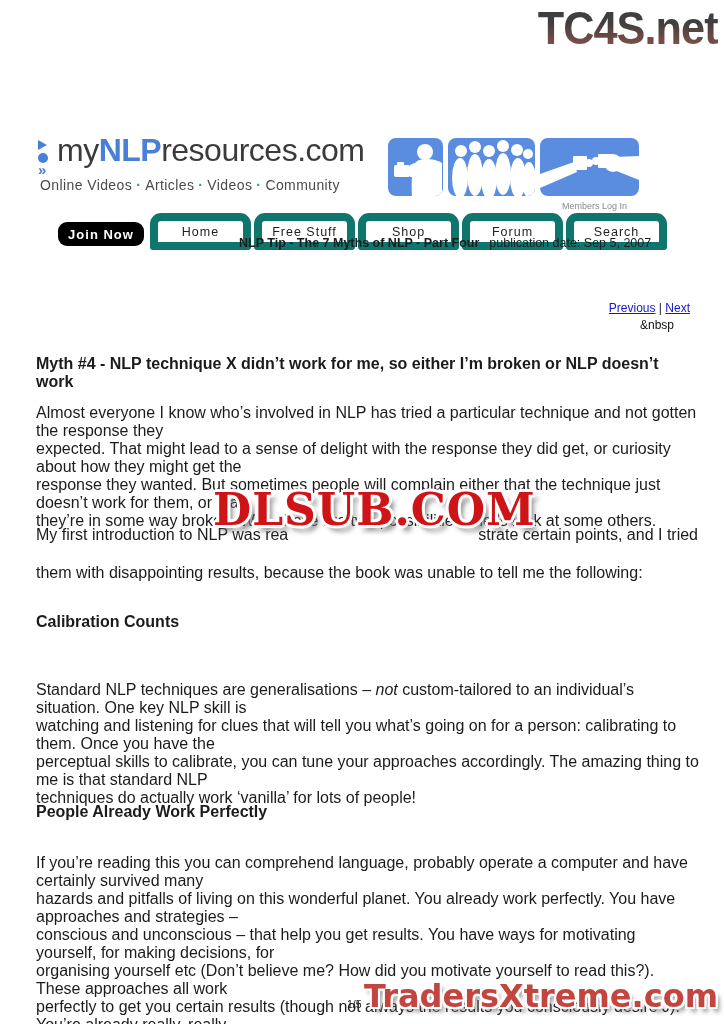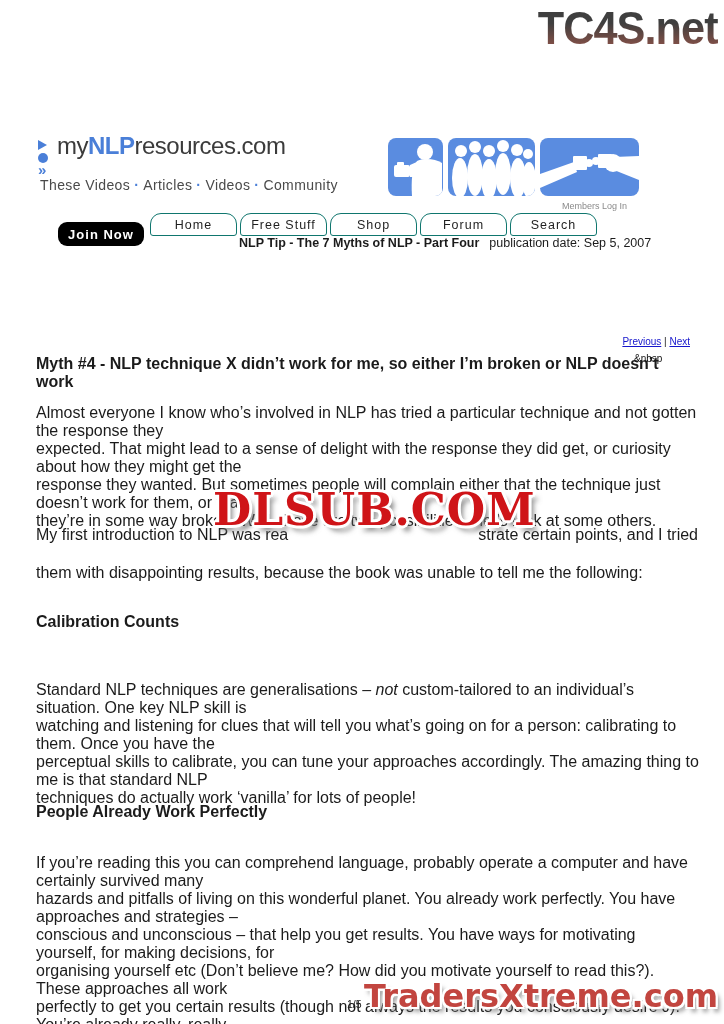--- a/index.html
+++ b/index.html
@@ -11,44 +11,44 @@
   .tc4s{top:0;right:6px;font-weight:bold;font-size:47px;letter-spacing:-1px;
         transform:scaleX(.92);transform-origin:100% 0;
         background:linear-gradient(180deg,#3f3f3f 0%,#3f3f3f 42%,#6b4a44 68%,#9b564c 100%);
         -webkit-background-clip:text;background-clip:text;color:transparent;}
 
   
   .logo-icon{left:38px;top:140px;display:flex;flex-direction:column;align-items:flex-start;gap:1px;}
   .tri{width:0;height:0;border-left:9px solid #4a7fd8;border-top:5px solid transparent;border-bottom:5px solid transparent;}
   .dot{width:10px;height:10px;border-radius:50%;background:#4a7fd8;margin-top:2px;}
   .chev{color:#4a7fd8;font-weight:bold;font-size:15px;line-height:11px;letter-spacing:-2px;}
-  .wordmark{left:57px;top:132px;font-size:24px;letter-spacing:-.5px;color:#3b3b3b;white-space:nowrap;}
+  .wordmark{left:57px;top:132px;font-size:32px;letter-spacing:-.5px;color:#3b3b3b;white-space:nowrap;}
   .wordmark .hl{color:#4a7fd8;font-weight:bold;}
   .tagline{left:40px;top:177px;font-size:14px;color:#4a4a4a;letter-spacing:.4px;white-space:nowrap;}
   .tagline .sep{color:#4a7fd8;font-weight:bold;margin:0 4px;}
   .img-strip{left:388px;top:138px;display:flex;gap:5px;}
   .blue-box{background:#5a8ce0;border-radius:8px;height:58px;overflow:hidden;}
   .members{left:562px;top:201px;font-size:9px;color:#8a8a8a;}
 
   
   .join{left:58px;top:214px;width:86px;height:24px;background:#000;border-radius:9px;
         color:#fff;font-weight:bold;font-size:13px;letter-spacing:1px;
         display:flex;align-items:center;justify-content:center;cursor:pointer;margin-top:8px;}
   .tabs{left:150px;top:213px;display:flex;gap:3px;}
-  .tab{width:85px;height:21px;border:1px solid #0f766e;border-radius:11px 11px 3px 3px;background:#fff;
+  .tab{width:85px;height:21px;border:8px solid #0f766e;border-radius:11px 11px 3px 3px;background:#fff;
        font-size:12.5px;letter-spacing:1px;color:#1f1f1f;
        display:flex;align-items:center;justify-content:center;cursor:pointer;}
 
   
   .title-row{left:239px;top:236px;font-size:12.5px;white-space:nowrap;}
   .title-row .t{font-weight:bold;}
   .title-row .d{margin-left:10px;}
 
   
-  .pager{top:300px;right:34px;text-align:center;font-size:10px;line-height:17px;margin-top:33px;}
+  .pager{top:300px;right:34px;text-align:right;font-size:12px;line-height:17px;}
   .pager a{color:#1515cc;text-decoration:underline;cursor:pointer;}
   .pager .nbsp{padding-right:16px;color:#111;}
 
   
   .h,.para{left:36px;width:664px;font-size:16px;line-height:18px;}
   .h{font-weight:bold;}
   .para{white-space:pre-line;}
   .p2row{position:relative;height:19px;}
   .p2row .l{position:absolute;left:0;top:0;white-space:nowrap;}
   .p2row .r{position:absolute;right:2px;top:0;white-space:nowrap;}
@@ -77,21 +77,21 @@
 
   <div class="abs logo-icon">
     <span class="tri"></span>
     <span class="dot"></span>
     <span class="chev">»</span>
   </div>
   <div class="abs wordmark">
     <span>my</span><span class="hl">NLP</span><span>resources.com</span>
   </div>
   <div class="abs tagline">
-    <span>These Videos</span><span class="sep">·</span><span>Articles</span><span class="sep">·</span><span>Videos</span><span class="sep">·</span><span>Community</span>
+    <span>Online Videos</span><span class="sep">·</span><span>Articles</span><span class="sep">·</span><span>Videos</span><span class="sep">·</span><span>Community</span>
   </div>
 
   <div class="abs img-strip">
     <div class="blue-box" style="width:55px">
       <svg width="55" height="58" viewBox="0 0 55 58">
         <circle cx="37" cy="14" r="8" fill="#fff"></circle>
         <path d="M29 23 C24 29 23 44 24 58 L54 58 L54 25 C47 20 34 20 29 23 Z" fill="#fff"></path>
         <path d="M22 27 L31 23 L31 39 L22 39 Z" fill="#fff"></path>
         <rect x="6" y="27" width="16" height="12" rx="2" fill="#fff"></rect>
         <rect x="9" y="24" width="7" height="4" rx="1" fill="#fff"></rect>

